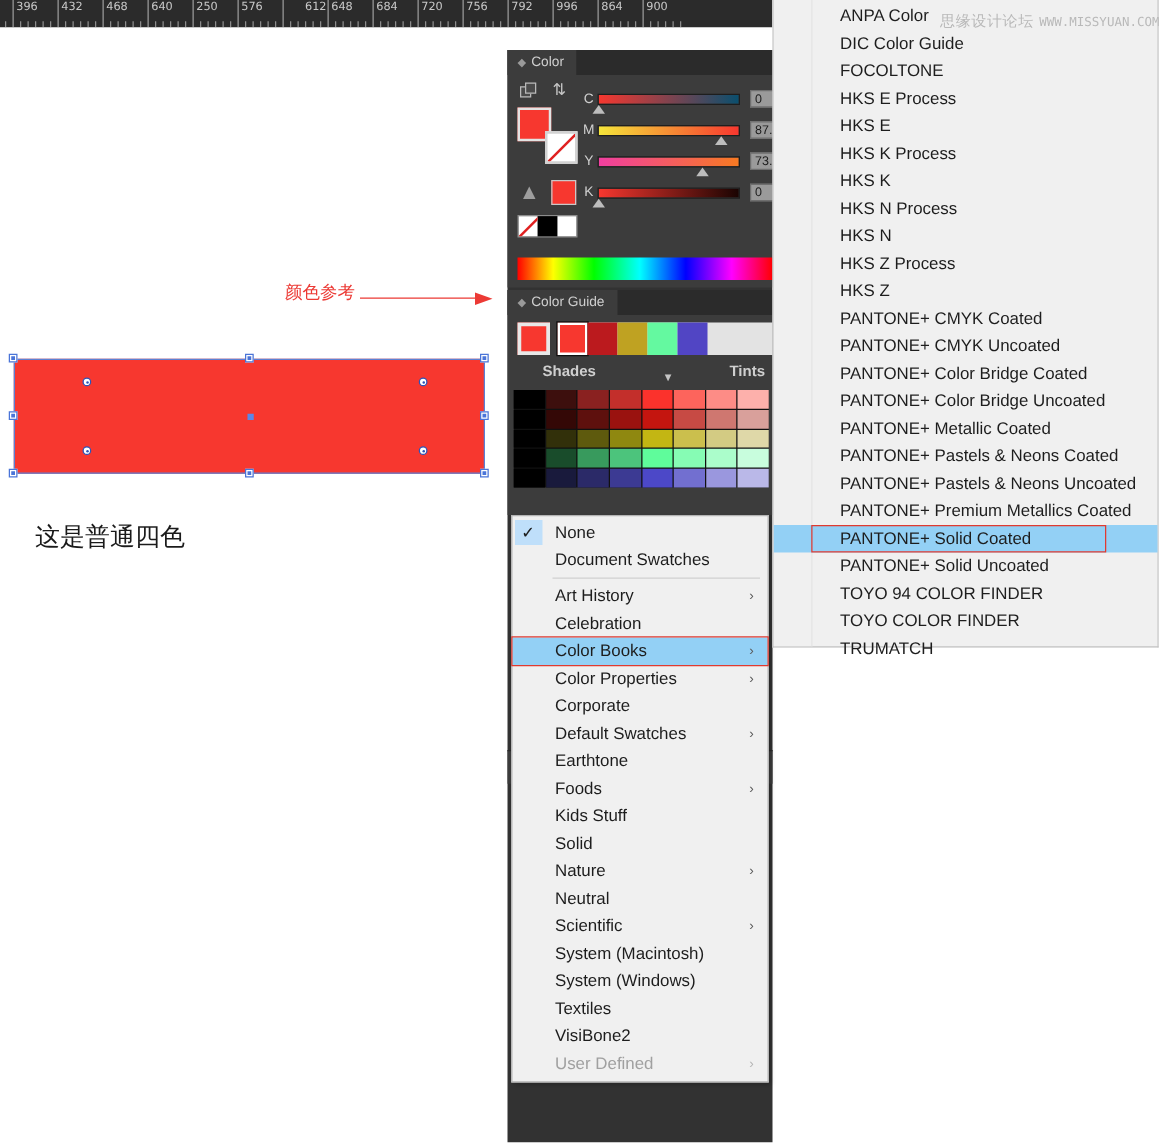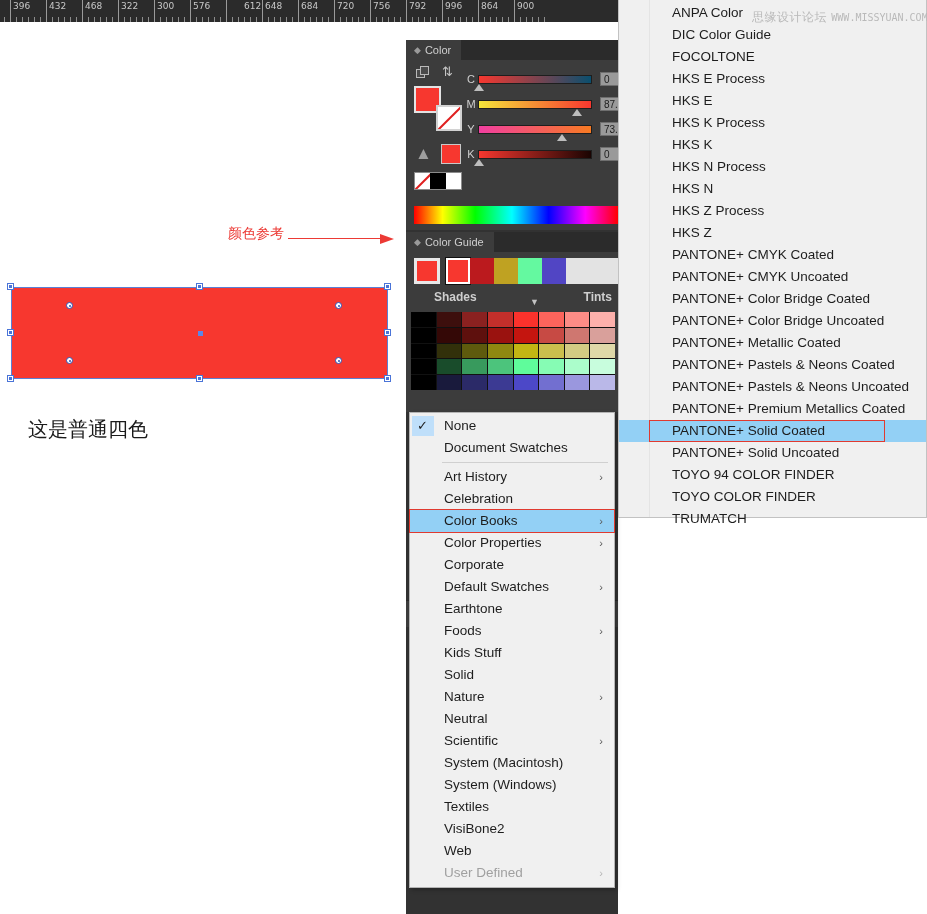--- a/index.html
+++ b/index.html
@@ -232,28 +232,28 @@
     <div class="tickmark minor" style="left: 70px;"></div>
     <div class="tickmark minor" style="left: 76px;"></div>
     <div class="majorline" style="left: 82px;"></div>
     <div class="rlabel" style="left: 85px;">468</div>
     <div class="tickmark minor" style="left: 88px;"></div>
     <div class="tickmark minor" style="left: 94px;"></div>
     <div class="tickmark minor" style="left: 100px;"></div>
     <div class="tickmark minor" style="left: 106px;"></div>
     <div class="tickmark minor" style="left: 112px;"></div>
     <div class="majorline" style="left: 118px;"></div>
-    <div class="rlabel" style="left: 121px;">322</div>
+    <div class="rlabel" style="left: 121px;">640</div>
     <div class="tickmark minor" style="left: 124px;"></div>
     <div class="tickmark minor" style="left: 130px;"></div>
     <div class="tickmark minor" style="left: 136px;"></div>
     <div class="tickmark minor" style="left: 142px;"></div>
     <div class="tickmark minor" style="left: 148px;"></div>
     <div class="majorline" style="left: 154px;"></div>
-    <div class="rlabel" style="left: 157px;">300</div>
+    <div class="rlabel" style="left: 157px;">250</div>
     <div class="tickmark minor" style="left: 160px;"></div>
     <div class="tickmark minor" style="left: 166px;"></div>
     <div class="tickmark minor" style="left: 172px;"></div>
     <div class="tickmark minor" style="left: 178px;"></div>
     <div class="tickmark minor" style="left: 184px;"></div>
     <div class="majorline" style="left: 190px;"></div>
     <div class="rlabel" style="left: 193px;">576</div>
     <div class="tickmark minor" style="left: 196px;"></div>
     <div class="tickmark minor" style="left: 202px;"></div>
     <div class="tickmark minor" style="left: 208px;"></div>
@@ -536,21 +536,20 @@
     <div class="mi"><span>Foods</span><span class="arrow">›</span></div>
     <div class="mi"><span>Kids Stuff</span></div>
     <div class="mi"><span>Solid</span></div>
     <div class="mi"><span>Nature</span><span class="arrow">›</span></div>
     <div class="mi"><span>Neutral</span></div>
     <div class="mi"><span>Scientific</span><span class="arrow">›</span></div>
     <div class="mi"><span>System (Macintosh)</span></div>
     <div class="mi"><span>System (Windows)</span></div>
     <div class="mi"><span>Textiles</span></div>
     <div class="mi"><span>VisiBone2</span></div>
-    <div class="mi"><span>Web</span></div>
     <div class="mi dim"><span>User Defined</span><span class="arrow">›</span></div>
   </div>
 
 <div id="menu-right">
   <div class="gutter"></div>
 <div class="si"><span>ANPA Color</span></div>
     <div class="si"><span>DIC Color Guide</span></div>
     <div class="si"><span>FOCOLTONE</span></div>
     <div class="si"><span>HKS E Process</span></div>
     <div class="si"><span>HKS E</span></div>

